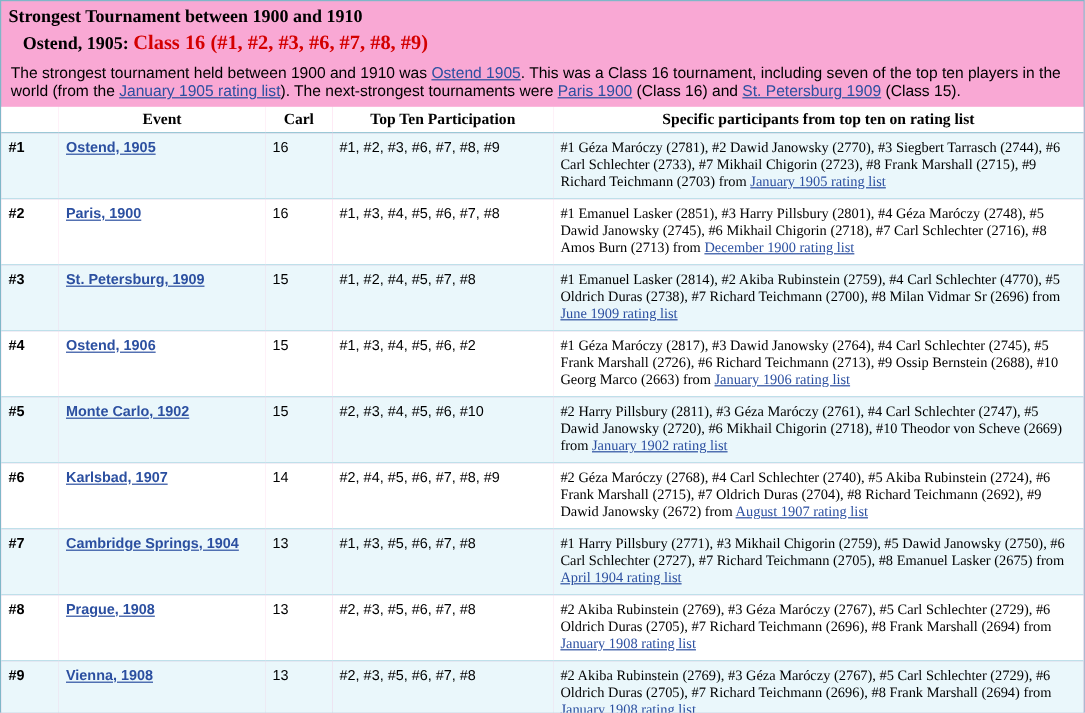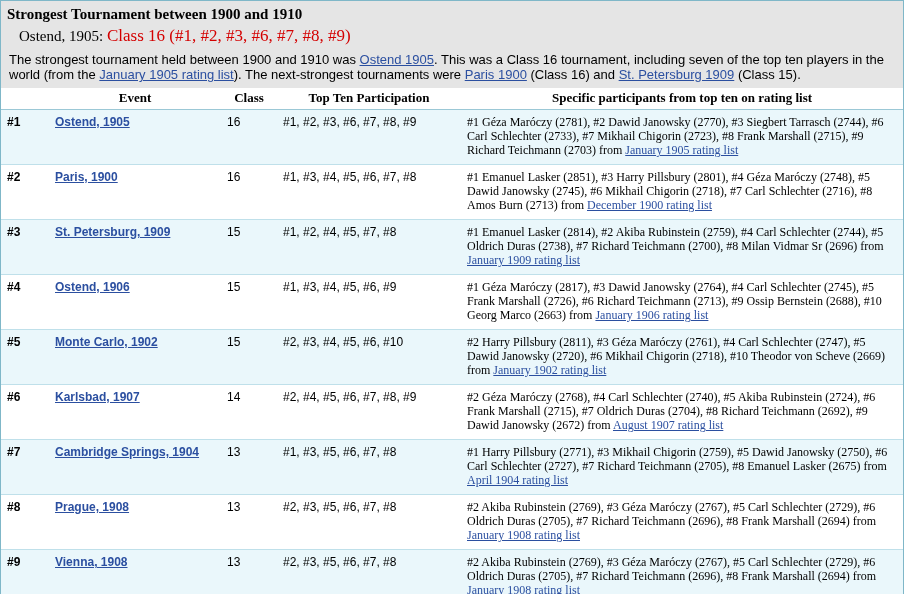--- a/index.html
+++ b/index.html
@@ -14,33 +14,33 @@
     font-size: 13px;
     color: #000000;
     overflow: hidden;
   }
   .page {
     position: relative;
     width: 904px;
     height: 594px;
     box-sizing: border-box;
     border: 1px solid #7fb7c8;
-    background: #e5e5e5;
+    background: #f9a8d4;
     padding: 0;
   }
   .title {
     font-size: 15px;
     font-weight: bold;
     padding: 4px 0 0 6px;
     line-height: 18px;
   }
   .subtitle {
     padding: 3px 0 0 18px;
     font-size: 15px;
-    font-weight: normal;
+    font-weight: bold;
     line-height: 20px;
   }
   .subtitle .red {
     color: #d40000;
     font-size: 17px;
   }
   .intro {
     padding: 6px 8px 6px 8px;
     font-size: 13px;
     line-height: 15px;
@@ -100,21 +100,21 @@
 
   <div class="intro">
     <span>The strongest tournament held between 1900 and 1910 was </span><a>Ostend 1905</a><span>. This was a Class 16 tournament, including seven of the top ten players in the world (from the </span><a>January 1905 rating list</a><span>). The next-strongest tournaments were </span><a>Paris 1900</a><span> (Class 16) and </span><a>St. Petersburg 1909</a><span> (Class 15).</span>
   </div>
 
   <table class="main">
     <thead>
       <tr class="hdr-row">
         <th class="col-rank-h"></th>
         <th class="col-event">Event</th>
-        <th class="col-class">Class</th>
+        <th class="col-class">Carl</th>
         <th class="col-top">Top Ten Participation</th>
         <th class="col-part">Specific participants from top ten on rating list</th>
       </tr>
     </thead>
     <tbody>
         <tr class="alt">
           <td class="col-rank">#1</td>
           <td class="col-event"><a>Ostend, 1905</a></td>
           <td class="col-class">16</td>
           <td class="col-top">#1, #2, #3, #6, #7, #8, #9</td>
@@ -125,27 +125,27 @@
           <td class="col-event"><a>Paris, 1900</a></td>
           <td class="col-class">16</td>
           <td class="col-top">#1, #3, #4, #5, #6, #7, #8</td>
           <td class="col-part"><span>#1 Emanuel Lasker (2851), #3 Harry Pillsbury (2801), #4 Géza Maróczy (2748), #5 Dawid Janowsky (2745), #6 Mikhail Chigorin (2718), #7 Carl Schlechter (2716), #8 Amos Burn (2713) from </span><a>December 1900 rating list</a></td>
         </tr>
         <tr class="alt">
           <td class="col-rank">#3</td>
           <td class="col-event"><a>St. Petersburg, 1909</a></td>
           <td class="col-class">15</td>
           <td class="col-top">#1, #2, #4, #5, #7, #8</td>
-          <td class="col-part"><span>#1 Emanuel Lasker (2814), #2 Akiba Rubinstein (2759), #4 Carl Schlechter (2744), #5 Oldrich Duras (2738), #7 Richard Teichmann (2700), #8 Milan Vidmar Sr (2696) from </span><a>January 1909 rating list</a></td>
+          <td class="col-part"><span>#1 Emanuel Lasker (2814), #2 Akiba Rubinstein (2759), #4 Carl Schlechter (4770), #5 Oldrich Duras (2738), #7 Richard Teichmann (2700), #8 Milan Vidmar Sr (2696) from </span><a>June 1909 rating list</a></td>
         </tr>
         <tr class="plain">
           <td class="col-rank">#4</td>
           <td class="col-event"><a>Ostend, 1906</a></td>
           <td class="col-class">15</td>
-          <td class="col-top">#1, #3, #4, #5, #6, #9</td>
+          <td class="col-top">#1, #3, #4, #5, #6, #2</td>
           <td class="col-part"><span>#1 Géza Maróczy (2817), #3 Dawid Janowsky (2764), #4 Carl Schlechter (2745), #5 Frank Marshall (2726), #6 Richard Teichmann (2713), #9 Ossip Bernstein (2688), #10 Georg Marco (2663) from </span><a>January 1906 rating list</a></td>
         </tr>
         <tr class="alt">
           <td class="col-rank">#5</td>
           <td class="col-event"><a>Monte Carlo, 1902</a></td>
           <td class="col-class">15</td>
           <td class="col-top">#2, #3, #4, #5, #6, #10</td>
           <td class="col-part"><span>#2 Harry Pillsbury (2811), #3 Géza Maróczy (2761), #4 Carl Schlechter (2747), #5 Dawid Janowsky (2720), #6 Mikhail Chigorin (2718), #10 Theodor von Scheve (2669) from </span><a>January 1902 rating list</a></td>
         </tr>
         <tr class="plain">

